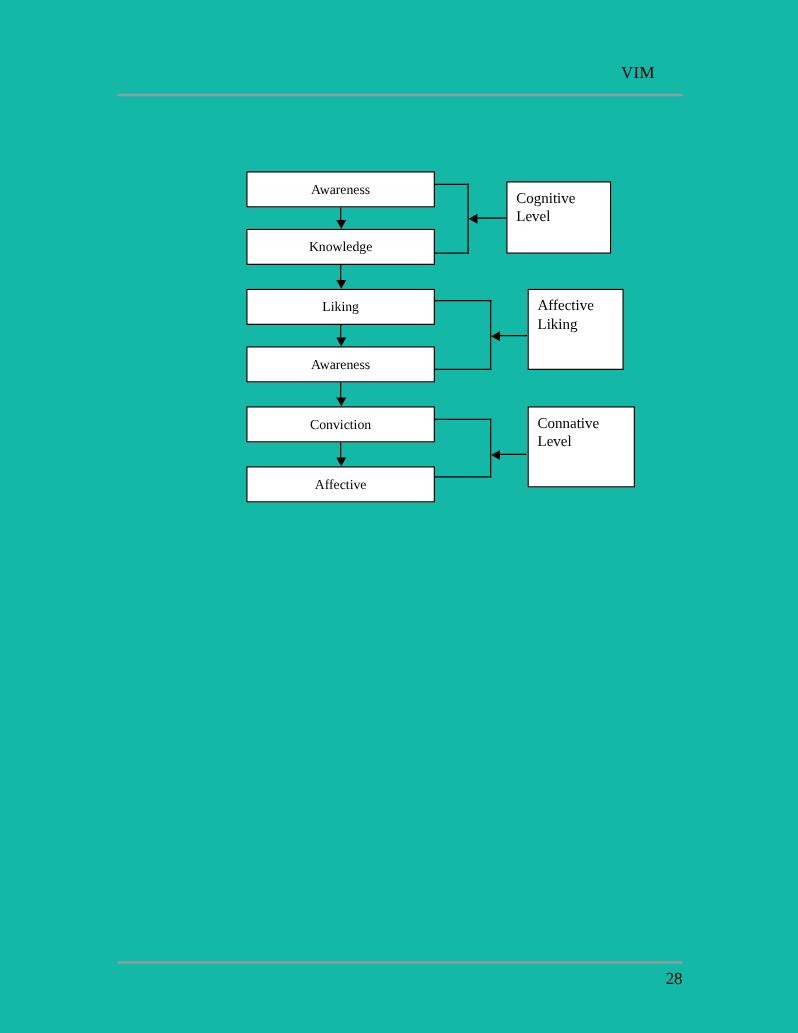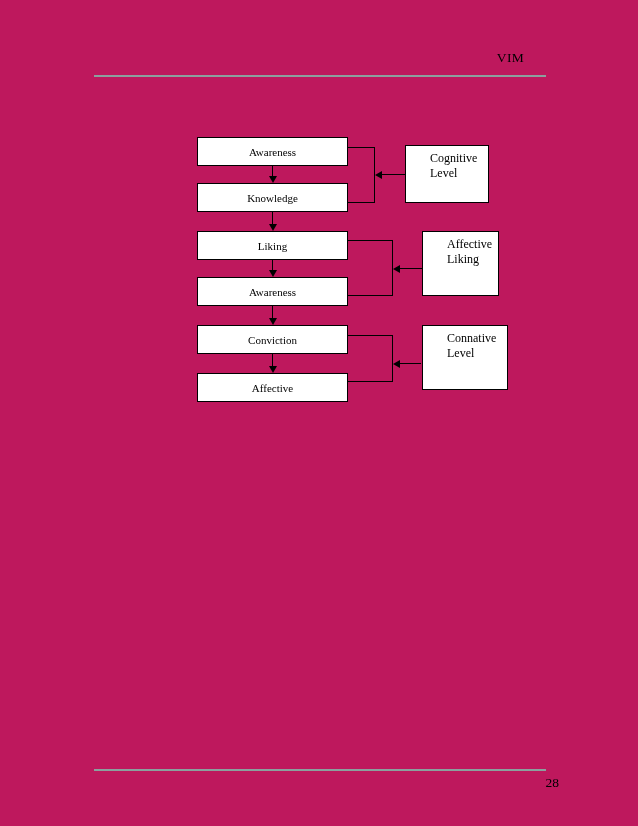--- a/index.html
+++ b/index.html
@@ -4,21 +4,21 @@
 <style>
   html, body {
     margin: 0;
     padding: 0;
     background: #ffffff;
   }
   .page {
     position: relative;
     width: 638px;
     height: 826px;
-    background: #be185d;
+    background: #14b8a6;
     font-family: "Liberation Serif", serif;
     color: #000000;
     overflow: hidden;
   }
   .header-title {
     position: absolute;
     top: 50px;
     left: 0;
     width: 524px;
     text-align: right;
@@ -34,42 +34,41 @@
   }
   .header-rule { top: 75px; }
   .footer-rule { top: 769px; }
   .page-number {
     position: absolute;
     top: 775px;
     left: 0;
     width: 546px;
     text-align: right;
     font-size: 13.5px;
-    margin-left: 13px;
   }
   .flow-box {
     position: absolute;
     left: 197px;
     width: 151px;
     height: 29px;
     border: 1px solid #000000;
     box-sizing: border-box;
     display: flex;
     align-items: center;
     justify-content: center;
     font-size: 11px;
     background: #ffffff;
   }
   .level-box {
     position: absolute;
     border: 1px solid #000000;
     box-sizing: border-box;
     font-size: 12px;
     line-height: 15px;
-    padding: 5px 4px 0 24px;
+    padding: 5px 4px 0 7px;
     background: #ffffff;
   }
   .vconnector {
     position: absolute;
     left: 268px;
     width: 9px;
     display: flex;
     flex-direction: column;
     align-items: center;
   }

